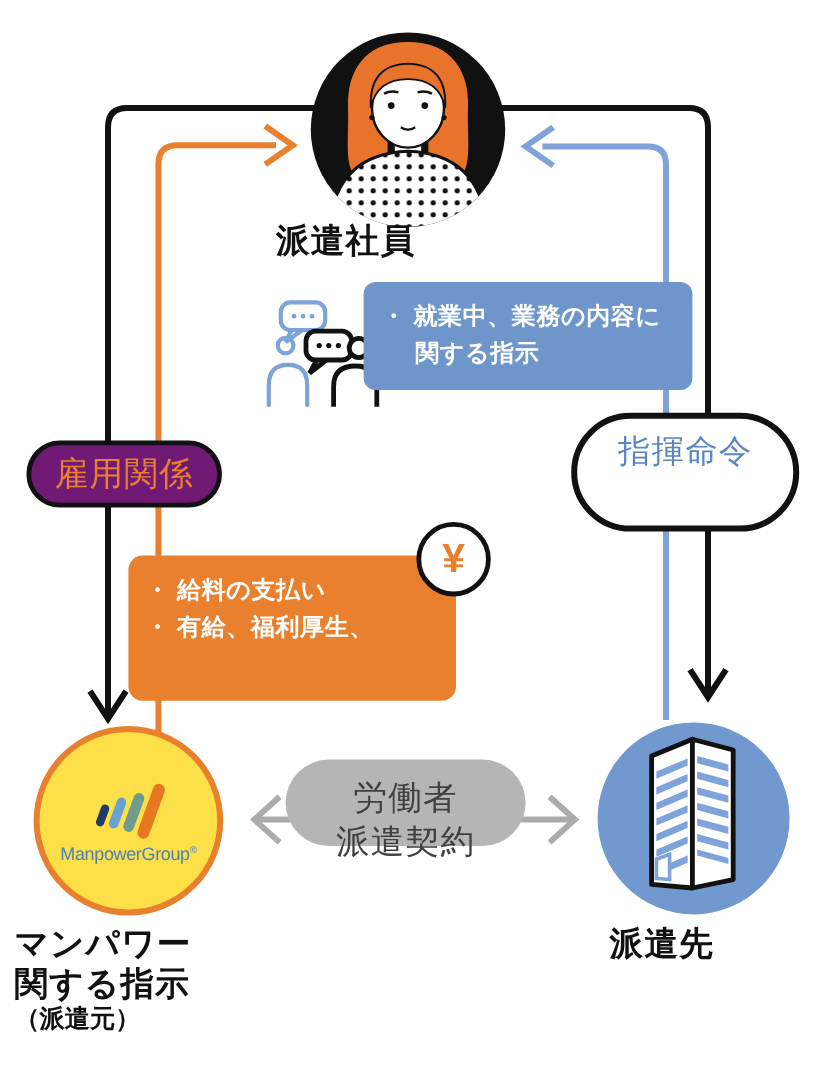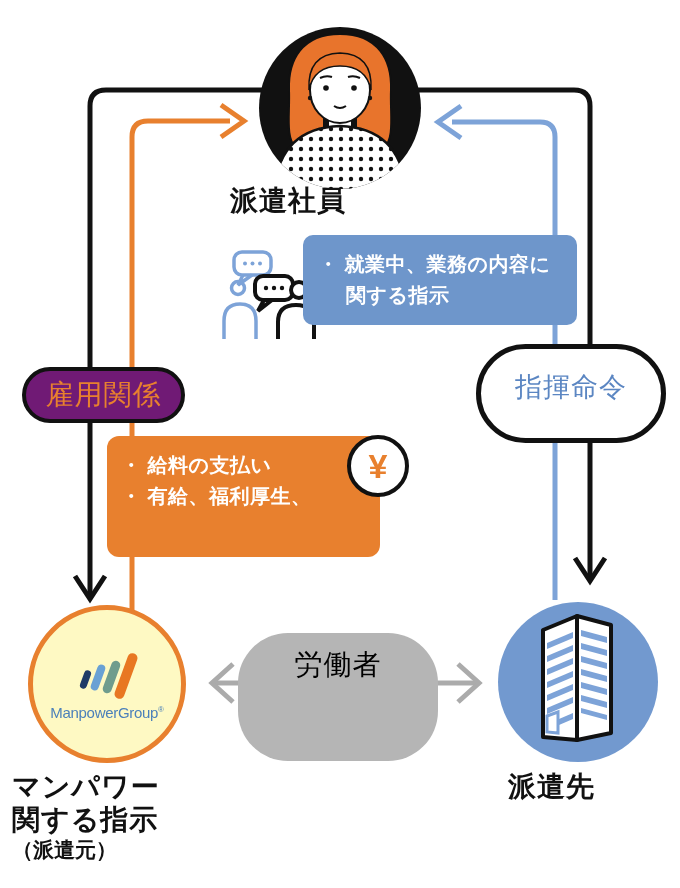--- a/index.html
+++ b/index.html
@@ -23,41 +23,41 @@
                    color:#fff;font-size:20px;font-weight:600;line-height:31px;padding:14px 0 0 15px;letter-spacing:.5px;}
   .instruction-box .l2{padding-left:28px;}
 
   
   .employment-pill{left:22px;top:367px;width:163px;height:56px;background:#701a75;border:4px solid #111;
                    border-radius:30px;color:#E8802E;font-size:28px;font-weight:500;line-height:48px;text-align:center;letter-spacing:1px;}
 
   
   .command-pill{left:476px;top:344px;width:190px;height:99px;background:#fff;border:5px solid #111;
                 border-radius:50px;color:#5B86C2;font-size:27px;font-weight:500;text-align:center;
-                line-height:35px;padding-top:21px;letter-spacing:1px;}
-
-  
-  .payment-box{left:107px;top:436px;width:273px;height:121px;background:#E8802E;border-radius:12px;
+                line-height:35px;padding-top:10px;letter-spacing:1px;}
+
+  
+  .payment-box{left:107px;top:463px;width:273px;height:121px;background:#E8802E;border-radius:12px;
                color:#fff;font-size:20px;font-weight:600;line-height:31px;padding:14px 0 0 14px;letter-spacing:.5px;}
   .payment-box .l3{padding-left:27px;}
   .yen-badge{left:347px;top:435px;width:62px;height:62px;border-radius:50%;background:#fff;border:4px solid #111;
              color:#E8802E;font-size:34px;font-weight:700;text-align:center;line-height:54px;z-index:5;}
 
   
-  .agency-circle{left:28px;top:605px;width:158px;height:158px;border-radius:50%;background:#fef9c3;
+  .agency-circle{left:28px;top:605px;width:158px;height:158px;border-radius:50%;background:#fde047;
                  border:5px solid #E8802E;display:flex;flex-direction:column;align-items:center;justify-content:center;}
   .logo-bars{margin-top:2px;}
   .logo-text{color:#4B80BA;font-size:15px;font-weight:500;margin-top:2px;letter-spacing:-.3px;}
   .logo-text sup{font-size:8px;}
   .agency-label{left:12px;top:770px;width:190px;font-weight:700;font-size:28px;line-height:33px;letter-spacing:1px;}
   .agency-sublabel{font-size:21px;font-weight:600;line-height:27px;letter-spacing:0;}
 
   
-  .contract-pill{left:238px;top:633px;width:200px;height:128px;background:#B5B5B5;border-radius:50px;
-                 color:#000000;font-size:28px;font-weight:500;text-align:center;line-height:37px;padding-top:13px;letter-spacing:1px;}
+  .contract-pill{left:238px;top:633px;width:200px;height:72px;background:#B5B5B5;border-radius:50px;
+                 color:#404040;font-size:28px;font-weight:500;text-align:center;line-height:37px;padding-top:13px;letter-spacing:1px;}
 
   
   .client-circle{left:498px;top:602px;width:160px;height:160px;border-radius:50%;background:#7299CF;}
   .building-icon{left:498px;top:602px;width:160px;height:160px;z-index:4;}
   .client-label{left:508px;top:768px;width:140px;font-size:28px;font-weight:700;letter-spacing:1px;}
 </style>
 </head>
 <body>
 
 <div id="stage">
@@ -180,20 +180,21 @@
     <div class="logo-text"><span>ManpowerGroup</span><sup>®</sup></div>
   </div>
   <div class="abs lbl agency-label">
     <div>マンパワー</div>
     <div>関する指示</div>
     <div class="agency-sublabel">（派遣元）</div>
   </div>
 
   <div class="abs node contract-pill">
     <div>労働者</div>
+    <div>派遣契約</div>
   </div>
 
   <div class="abs node client-circle"></div>
   <svg class="abs building-icon" width="160" height="160" viewBox="0 0 160 160">
     <g stroke="#111" stroke-width="4" stroke-linejoin="round">
       <polygon points="45,28 79,14 79,138 45,135" fill="#fff"></polygon>
       <polygon points="79,14 113,23 113,131 79,138" fill="#fff"></polygon>
     </g>
     <g fill="#7DA3D8">
       <polygon points="49,41 75,30 75,36 49,47"></polygon>

